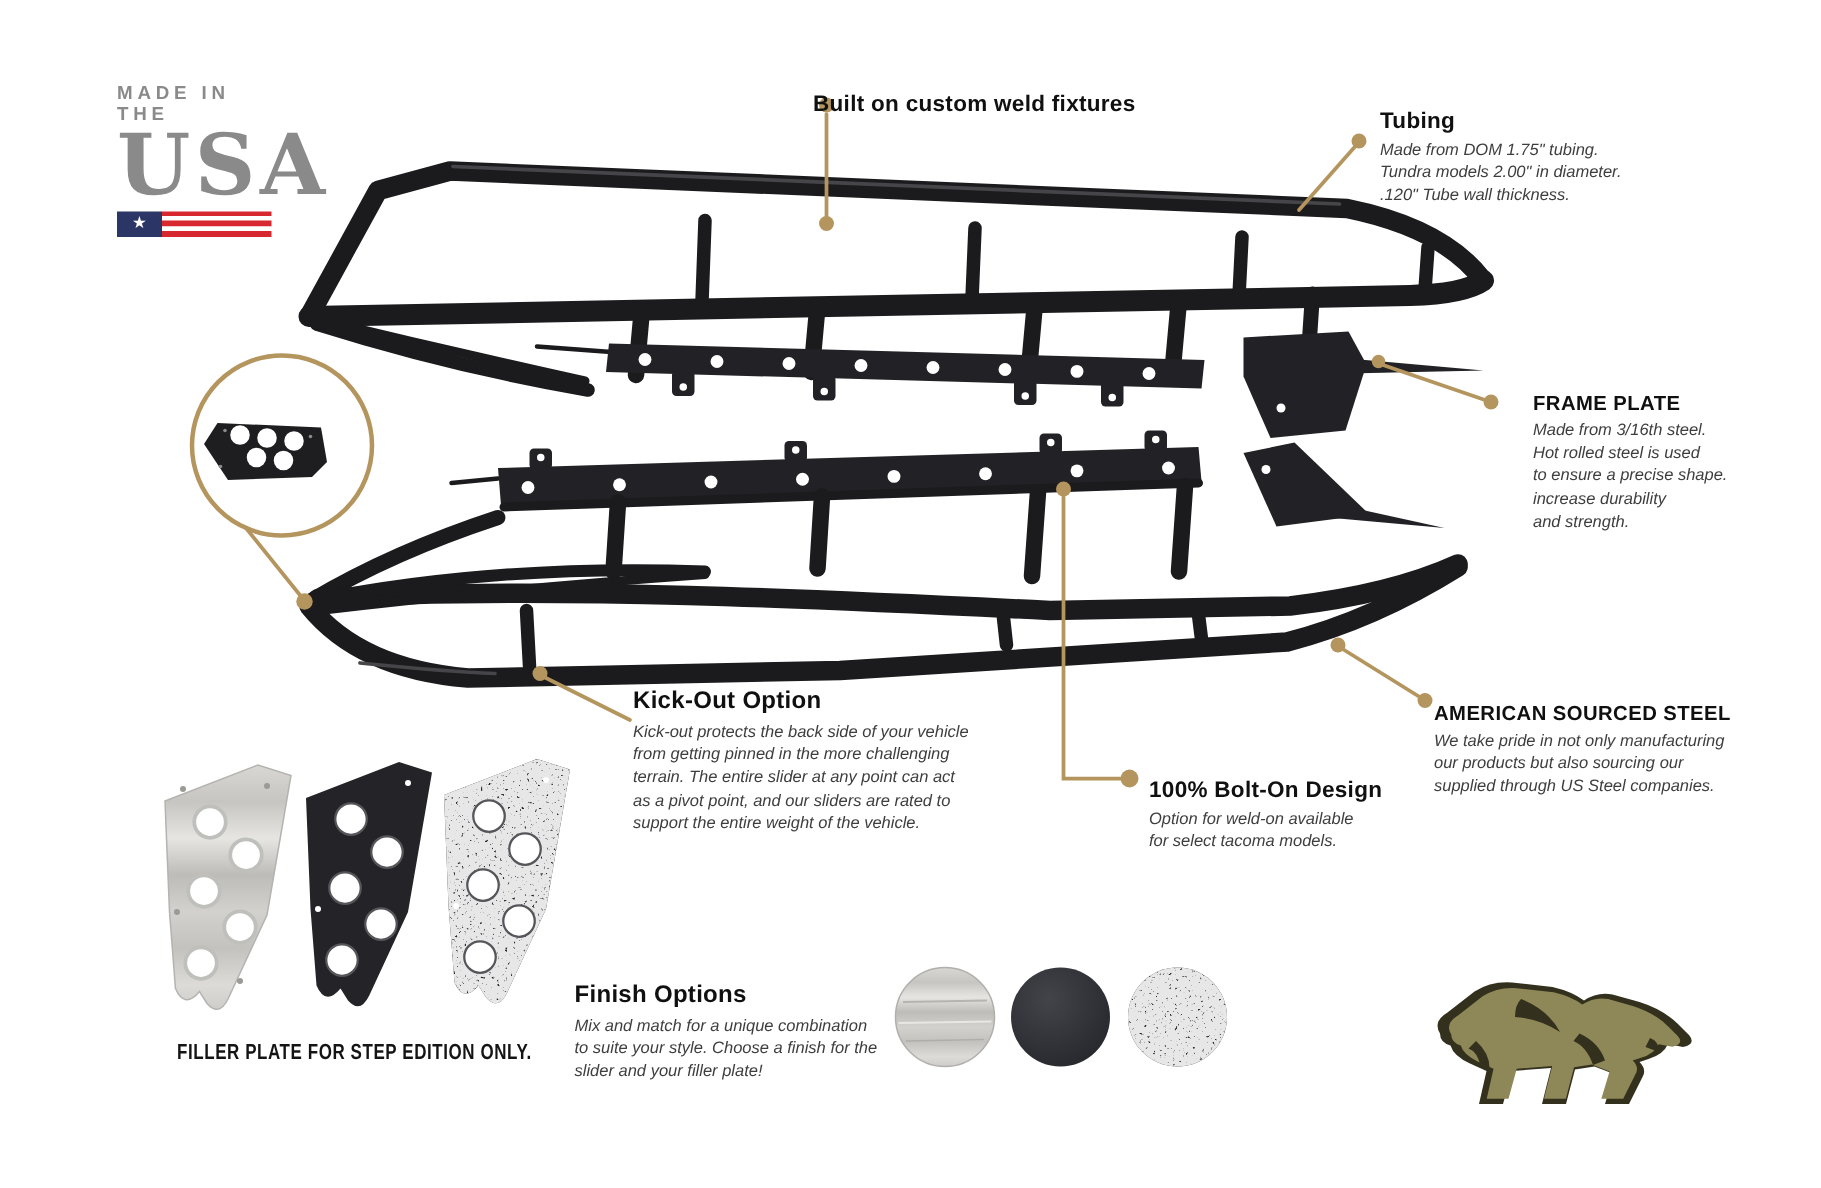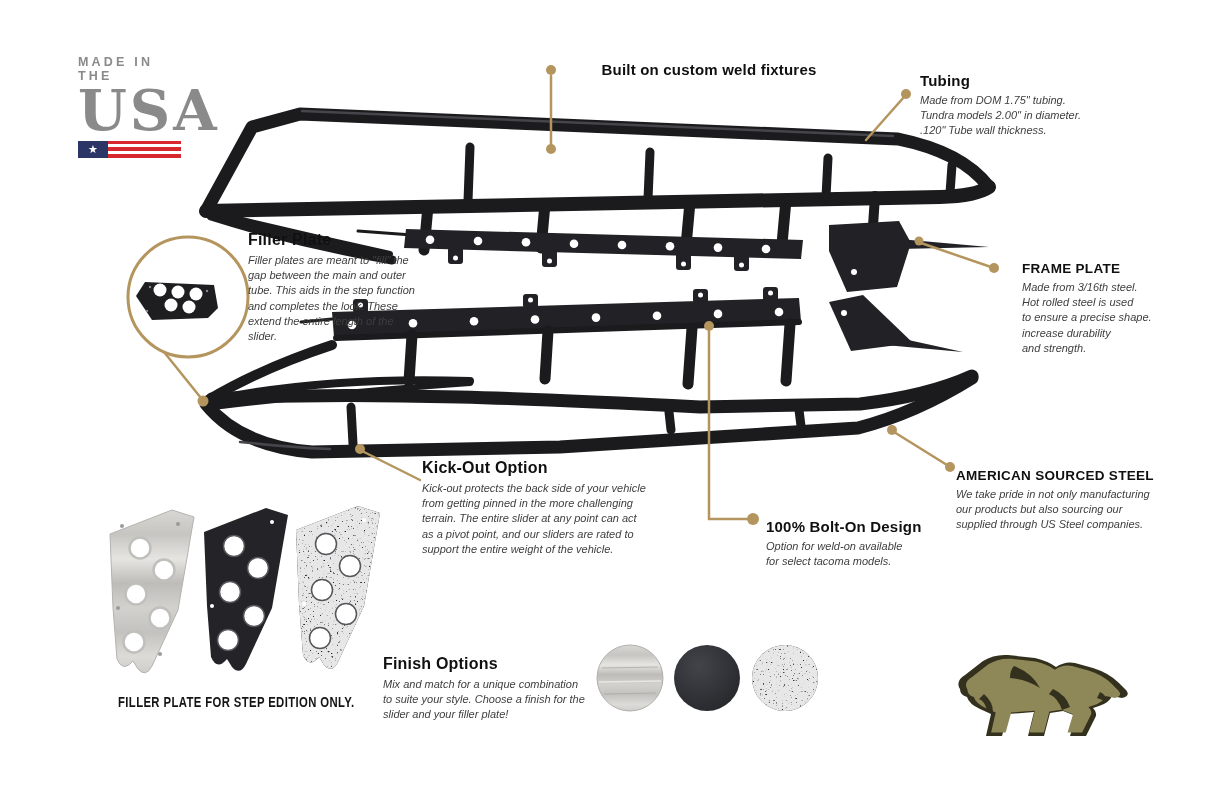--- a/index.html
+++ b/index.html
@@ -15,21 +15,21 @@
   .usa-top{font-size:12.5px;font-weight:600;letter-spacing:3.2px;color:#8a8a8a;}
   .usa-main{font-family:"DejaVu Serif",serif;font-weight:bold;font-size:56px;line-height:.92;
             color:#8a8a8a;letter-spacing:3px;margin-top:2px;}
   .usa-flag{display:flex;width:103px;height:17px;margin-top:4px;}
   .flag-blue{width:30px;height:100%;background:#2b3566;display:flex;align-items:center;justify-content:center;}
   .flag-star{color:#fff;font-size:11px;line-height:1;}
   .flag-stripes{flex:1;display:flex;flex-direction:column;}
   .flag-stripes div{flex:1;}
   .footnote{position:absolute;left:118px;top:694px;font-weight:bold;font-size:14.5px;color:#141414;
             transform:scaleX(.78);transform-origin:left top;letter-spacing:.5px;white-space:nowrap;}
-  #co-weld{left:584px;top:61px;width:250px;text-align:center;}
+  #co-weld{left:542px;top:61px;width:250px;}
   #co-tubing{left:920px;top:72px;width:185px;}
   #co-filler{left:248px;top:231px;width:175px;}
   #co-frame{left:1006px;top:261px;width:150px;margin-left:16px;}
   #co-kick{left:422px;top:459px;width:245px;}
   #co-bolt{left:766px;top:518px;width:180px;}
   #co-steel{left:956px;top:468px;width:215px;}
   #co-finish{left:383px;top:655px;width:215px;}
 </style>
 </head>
 <body>
@@ -265,29 +265,20 @@
     <div class="co-title">Built on custom weld fixtures</div>
   </div>
 
   <div class="callout" id="co-tubing">
     <div class="co-title">Tubing</div>
     <div class="co-body">Made from DOM 1.75" tubing.
 Tundra models 2.00" in diameter.
 .120" Tube wall thickness.</div>
   </div>
 
-  <div class="callout" id="co-filler">
-    <div class="co-title lg">Filler Plate</div>
-    <div class="co-body">Filler plates are meant to "fill" the
-gap between the main and outer
-tube. This aids in the step function
-and completes the look. These
-extend the entire length of the
-slider.</div>
-  </div>
 
   <div class="callout" id="co-frame">
     <div class="co-title sm">FRAME PLATE</div>
     <div class="co-body">Made from 3/16th steel.
 Hot rolled steel is used
 to ensure a precise shape.
 increase durability
 and strength.</div>
   </div>
 

